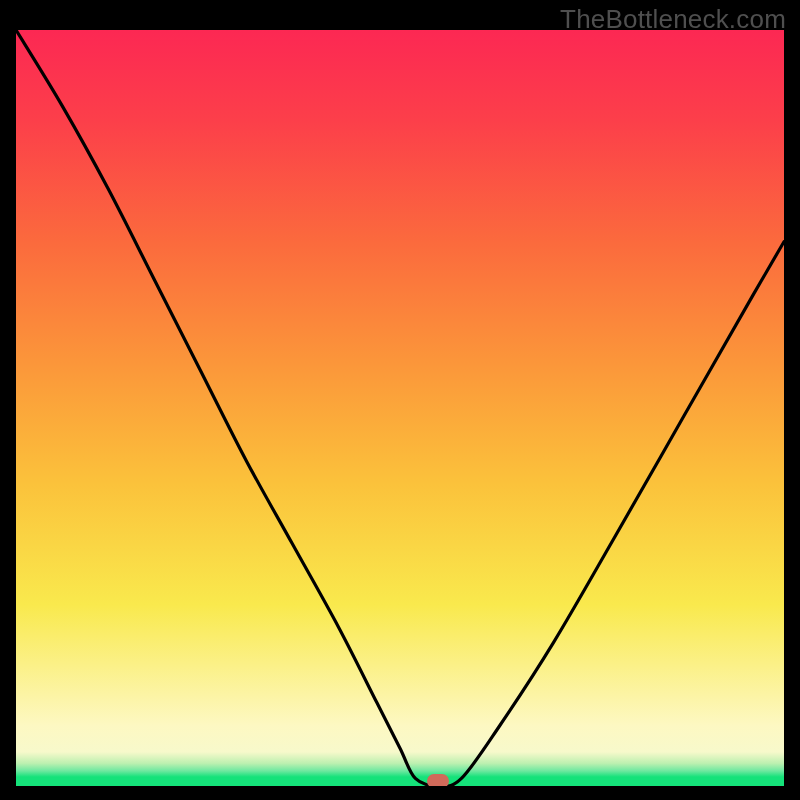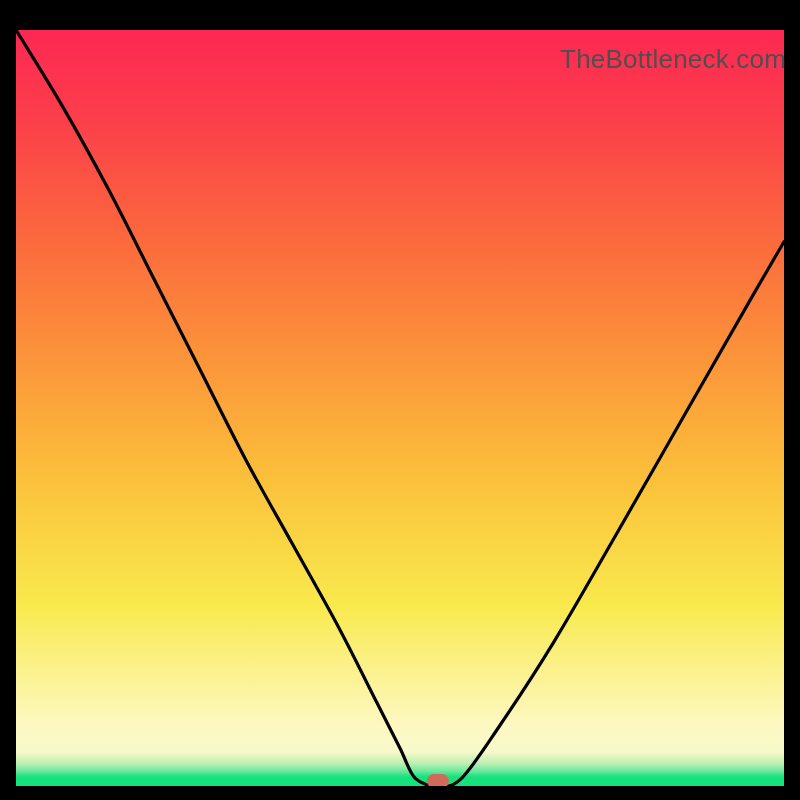--- a/index.html
+++ b/index.html
@@ -20,21 +20,20 @@
   .watermark {
     position: absolute;
     top: 4px;
     right: 14px;
     color: #4f4f4f;
     font-size: 26px;
     font-weight: 500;
     letter-spacing: 0.2px;
     z-index: 10;
     user-select: none;
-    margin-top: 40px;
   }
   .plot-area {
     position: absolute;
     left: 16px;
     top: 30px;
     width: 768px;
     height: 756px;
     overflow: hidden;
   }
   .gradient {

